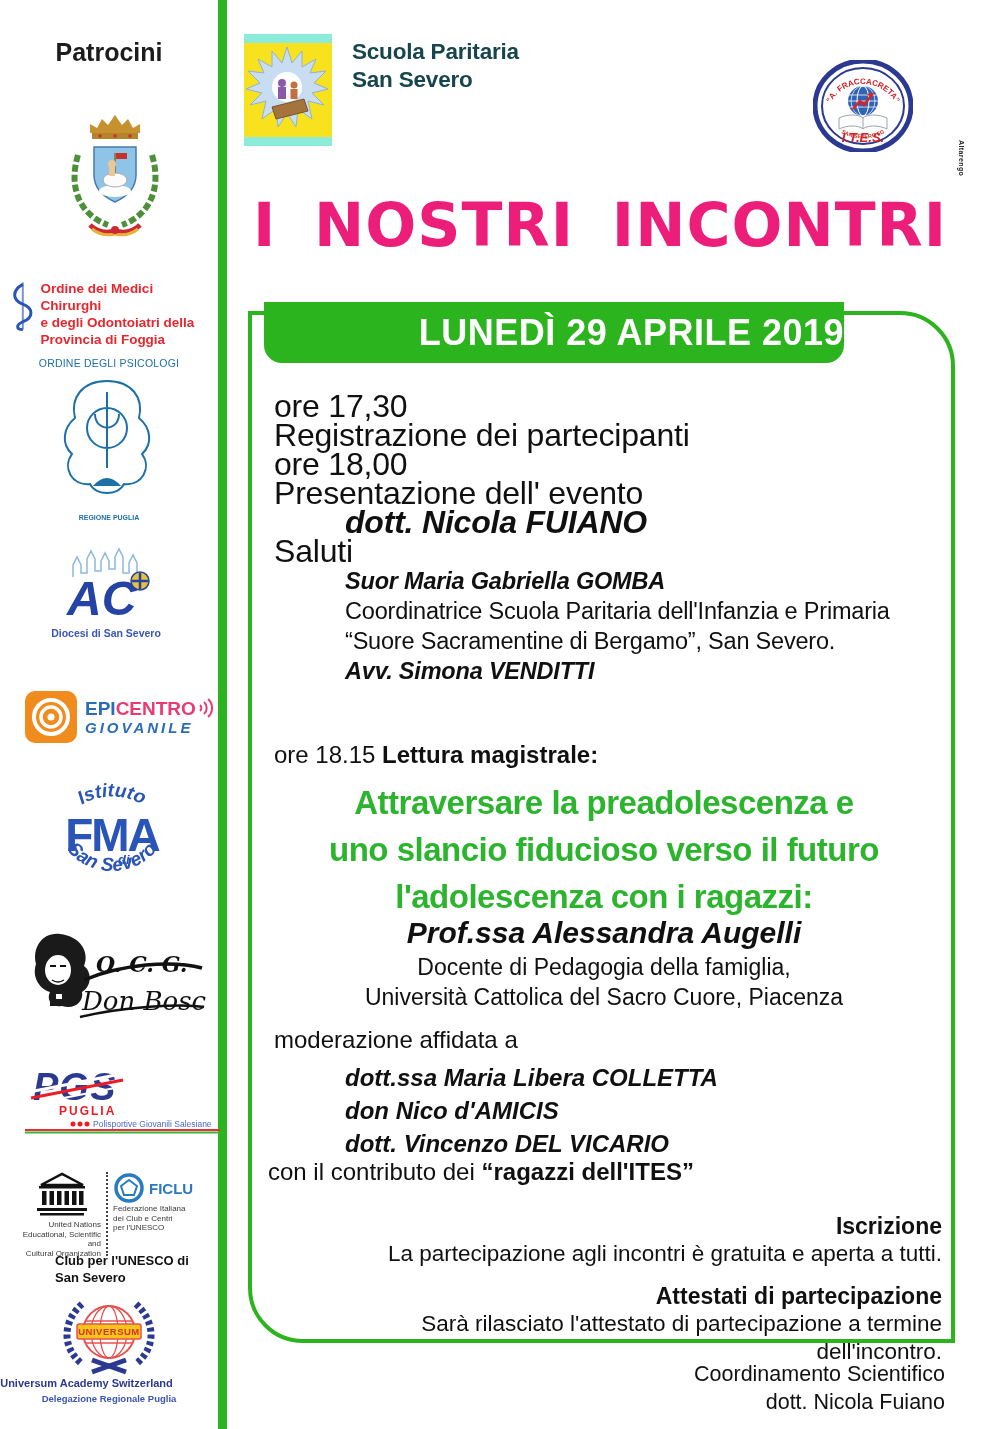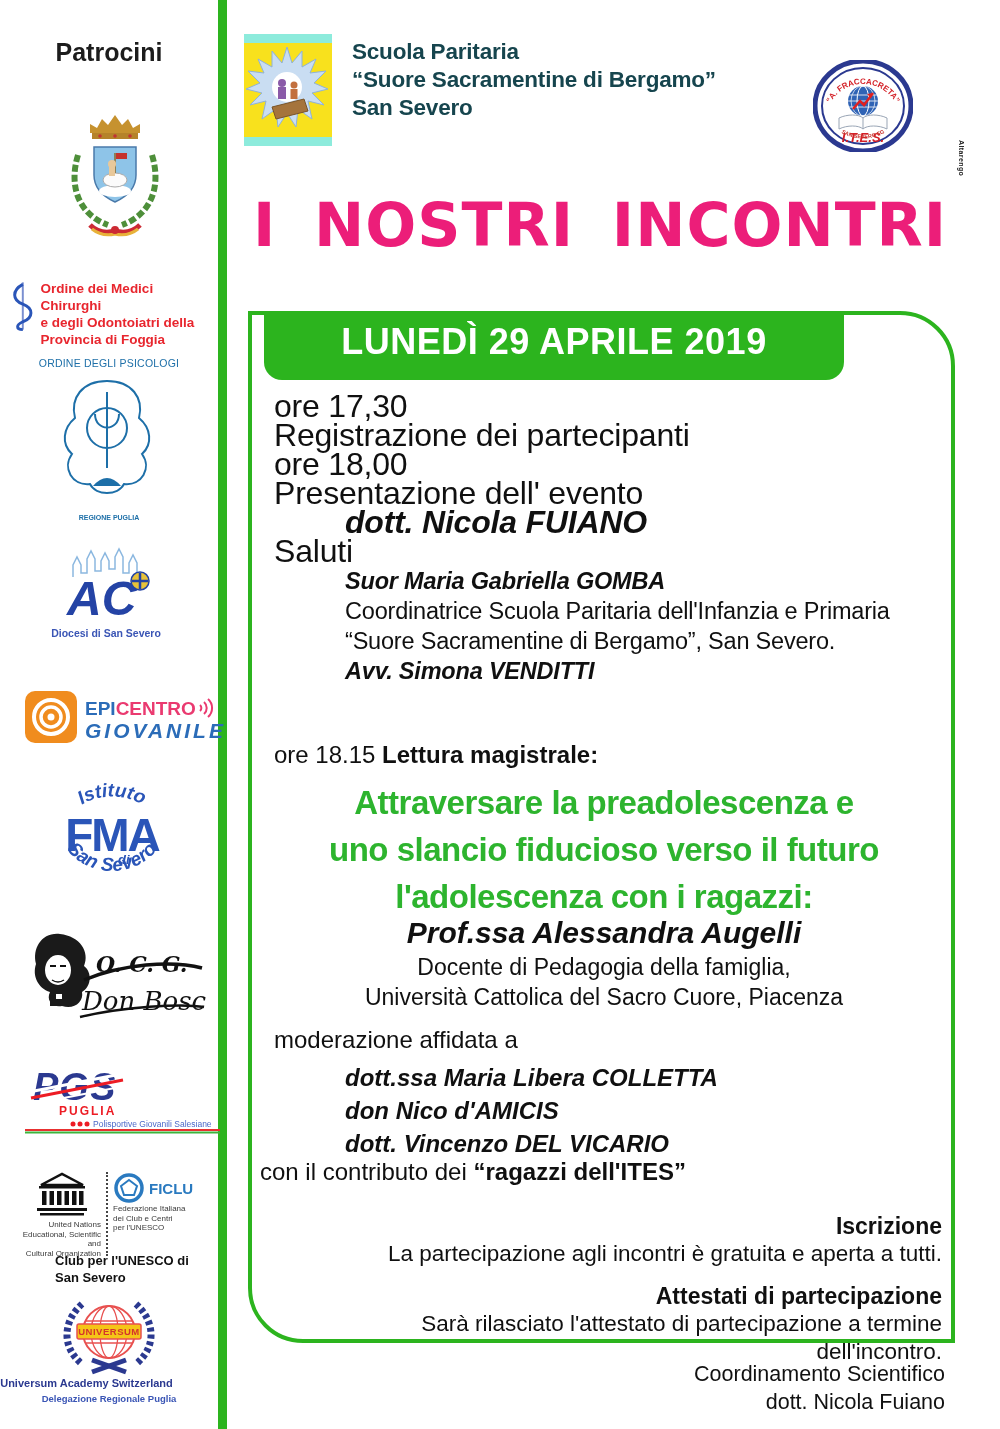--- a/index.html
+++ b/index.html
@@ -16,21 +16,21 @@
   #patrocini { left:0; top:38px; width:218px; text-align:center; font-size:25px; font-weight:bold; color:#1c1c1c; }
   #medici { left:10px; top:280px; width:205px; display:flex; }
   #medici .txt { margin-left:5px; font-size:13.5px; font-weight:bold; color:#e8262e; line-height:17px; }
   #psicologi-title { left:0; top:357px; width:218px; text-align:center; font-size:10.5px; color:#1d6fa8; letter-spacing:.2px; }
   #regione-puglia { left:0; top:514px; width:218px; text-align:center; font-size:7px; color:#1d6fa8; font-weight:bold; }
   #ac-caption { left:0; top:627px; width:212px; text-align:center; font-size:10.5px; color:#3a55b5; font-weight:bold; }
   #epicentro { left:24px; top:690px; display:flex; }
   #epicentro .col { margin-left:7px; padding-top:7px; }
   #epicentro .l1 { font-size:19px; font-weight:bold; line-height:21px; display:flex; align-items:center;}
   #epicentro .epi { color:#2b6cb8; } #epicentro .centro { color:#ea3a70; }
-  #epicentro .l2 { font-size:21px; font-weight:bold; font-style:italic; color:#2b6cb8; letter-spacing:3px; }
+  #epicentro .l2 { font-size:15px; font-weight:bold; font-style:italic; color:#2b6cb8; letter-spacing:3px; }
   #club-text { left:55px; top:1252px; font-size:13px; font-weight:bold; line-height:17px; color:#111; }
   #universum-line1 { left:0; top:1377px; width:173px; text-align:center; font-size:11px; font-weight:bold; color:#2b3990; }
   #universum-line2 { left:0; top:1393px; width:218px; text-align:center; font-size:9.5px; font-weight:bold; color:#3a55b5; }
   #unesco-row { left:12px; top:1172px; width:200px; display:flex; align-items:flex-start; }
   #unesco-row .ucol { width:94px; text-align:right; padding-right:5px; }
   #unesco-row .ucol .small, #unesco-row .fcol .small { font-size:8px; color:#3a3a3a; line-height:9.5px; }
   #unesco-row .udiv { border-left:2px dotted #444; height:84px; }
   #unesco-row .fcol { padding-left:5px; }
   #unesco-row .ficlu-top { display:flex; align-items:center; }
   #unesco-row .ficlu-label { font-size:15px; font-weight:bold; color:#2a7ac0; margin-left:4px; }
@@ -39,36 +39,36 @@
   #school-logo { left:244px; top:34px; width:88px; height:112px; background:#f8e11d;
     border-top:9px solid #8debdc; border-bottom:9px solid #8debdc; }
   #school-name { left:352px; top:38px; font-size:22.5px; line-height:28px; color:#16454e; font-weight:bold; letter-spacing:-.2px; }
   #credit { left:958px; top:140px; writing-mode:vertical-rl; font-size:7px; font-weight:bold; color:#222; letter-spacing:.4px; }
 
   #main-title { left:240px; top:190px; width:720px; text-align:center; font-size:60px; font-weight:bold;
     color:#ec1e79; font-family:"DejaVu Sans", sans-serif; letter-spacing:1px; word-spacing:16px; }
 
   
   #event-box { left:248px; top:311px; width:707px; height:1032px; border:4.5px solid #2cb41e; border-radius:0 55px 0 55px; }
-  #date-banner { left:264px; top:311px; width:580px; height:69px; background:#2cb41e; color:#fff;
-    font-size:36px; font-weight:bold; text-align:center; line-height:61px; border-radius:0 0 18px 18px; letter-spacing:.5px; }
+  #date-banner { left:264px; top:302px; width:580px; height:61px; background:#2cb41e; color:#fff;
+    font-size:36px; font-weight:bold; text-align:right; line-height:61px; border-radius:0 0 18px 18px; letter-spacing:.5px; }
 
   .prog { font-size:32px; line-height:29px; letter-spacing:-.2px; }
   #program-a { left:274px; top:392px; width:660px; }
   .name { font-weight:bold; font-style:italic; }
   #saluti-block { left:345px; top:566px; width:600px; line-height:30px; font-size:23.5px; letter-spacing:-.2px; }
   #lecture-line { left:274px; top:741px; font-size:24px; }
   #lecture-line b { font-weight:bold; }
   #lecture-title { left:276px; top:779px; width:656px; text-align:center; color:#2db42e;
     font-size:33px; font-weight:bold; line-height:47px; letter-spacing:-.5px; }
   #lecturer { left:276px; top:916px; width:656px; text-align:center; font-size:30px; font-weight:bold; font-style:italic; }
   #lecturer-role { left:276px; top:952px; width:656px; text-align:center; font-size:23px; line-height:30px; }
   #moderation-label { left:274px; top:1026px; font-size:24px; }
   #moderators { left:345px; top:1061px; font-size:24px; line-height:33px; }
-  #contribution { left:260px; top:1158px; font-size:24px; }
+  #contribution { left:268px; top:1158px; font-size:24px; }
   #contribution b { font-weight:bold; }
   #iscrizione { left:300px; top:1212px; width:642px; text-align:right; font-size:22.5px; line-height:28px; }
   #iscrizione .t, #attestati .t { font-weight:bold; font-size:23px; }
   #attestati { left:300px; top:1282px; width:642px; text-align:right; font-size:22.5px; line-height:28px; }
   #footer { left:555px; top:1360px; width:390px; text-align:right; font-size:21.5px; line-height:28px; color:#111; }
 
   .serifita { font-family:"DejaVu Serif", serif; font-style:italic; }
 </style>
 </head>
 <body>
@@ -260,21 +260,20 @@
     <circle cx="38" cy="40" r="4" fill="#8a5aa8"></circle>
       <rect x="34" y="44" width="8" height="12" fill="#8a5aa8"></rect>
     <circle cx="50" cy="42" r="3.5" fill="#c2703f"></circle>
       <rect x="46.5" y="46" width="7" height="10" fill="#c2703f"></rect>
     <polygon points="28,64 60,56 64,68 32,76" fill="#a5743c" stroke="#7a5428" stroke-width="1"></polygon>
   </svg>
 </div>
 
 <div class="abs" id="school-name">
   <div>Scuola Paritaria</div>
-  <div>“Suore Sacramentine di Bergamo”</div>
   <div>San Severo</div>
 </div>
 
 <svg class="abs" style="left:813px;top:60px" width="100" height="92" viewBox="0 0 100 92">
   <defs>
     <path id="itesArc" d="M15,50 A36,34 0 0 1 85,50"></path>
     <path id="itesBot" d="M22,68 A37,30 0 0 0 78,68"></path>
   </defs>
   <ellipse cx="50" cy="46" rx="48" ry="45" fill="#ffffff" stroke="#2b3990" stroke-width="5"></ellipse>
   <ellipse cx="50" cy="46" rx="41" ry="38" fill="none" stroke="#2b3990" stroke-width="2"></ellipse>

